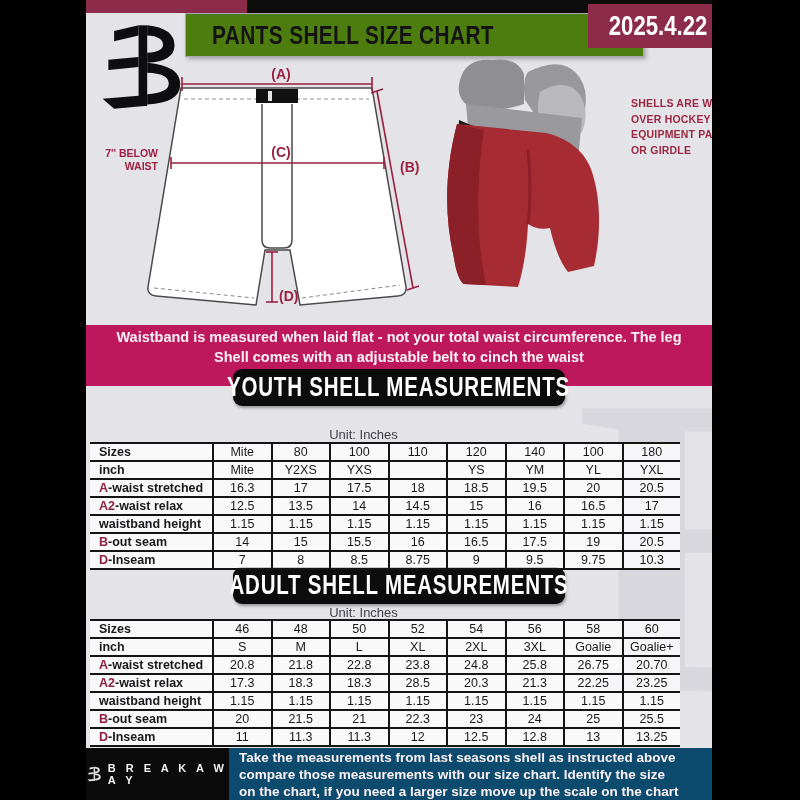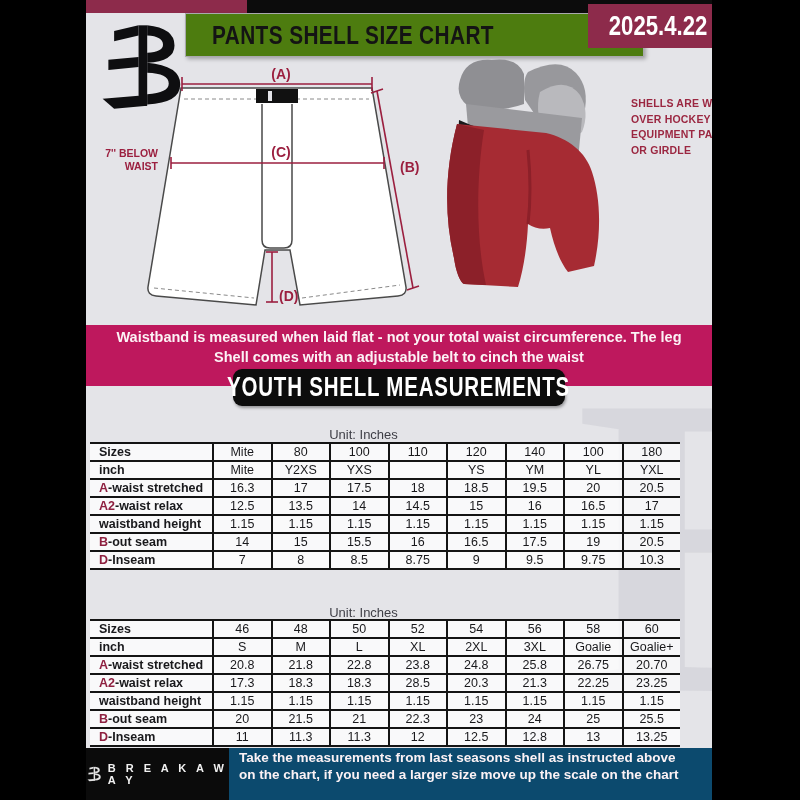--- a/index.html
+++ b/index.html
@@ -205,20 +205,25 @@
         <div class="tcell tdata">8</div>
         <div class="tcell tdata">8.5</div>
         <div class="tcell tdata">8.75</div>
         <div class="tcell tdata">9</div>
         <div class="tcell tdata">9.5</div>
         <div class="tcell tdata">9.75</div>
         <div class="tcell tdata">10.3</div>
       </div>
     </div>
 
+  <div class="banner-wrap" style="top:567px;">
+    <div class="banner-black">
+      <span class="t">ADULT SHELL MEASUREMENTS</span>
+    </div>
+  </div>
   <div class="unit" style="top:605px;">Unit: Inches</div>
   <div class="sizetable" style="top:619px;" id="adult-table">
       <div class="trow thead">
         <div class="tcell tlabel"><span>Sizes</span></div>
         <div class="tcell tdata">46</div>
         <div class="tcell tdata">48</div>
         <div class="tcell tdata">50</div>
         <div class="tcell tdata">52</div>
         <div class="tcell tdata">54</div>
         <div class="tcell tdata">56</div>
@@ -301,16 +306,17 @@
         <path d="M37,32 Q60,34 60,47 Q60,60 37,61 L37,54 Q52,53 52,46.5 Q52,39.5 37,39 Z"></path>
         <path d="M14,10 L31,6 L31,13 L14,17 Z"></path>
         <path d="M10,30 L31,28 L31,35 L10,37 Z"></path>
         <path d="M6,57 L31,55 L37,62 L14,64 Z"></path>
       </g>
     </svg>
     <span class="footer-brand">B R E A K A W A Y</span>
   </div>
   <div class="footer-maroon">
     <div>Take the measurements from last seasons shell as instructed above</div>
+    <div>compare those measurements  with our size chart. Identify the size</div>
     <div>on the chart, if you need a larger size move up the scale on the chart</div>
   </div>
 
 </div>
 
 </body></html>

